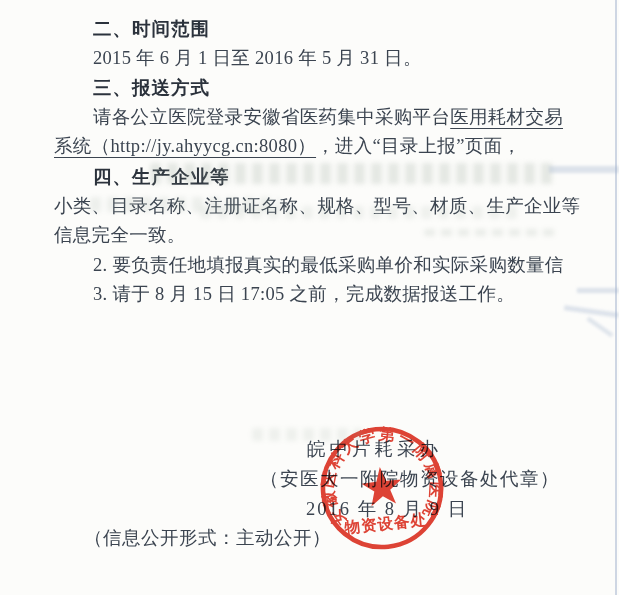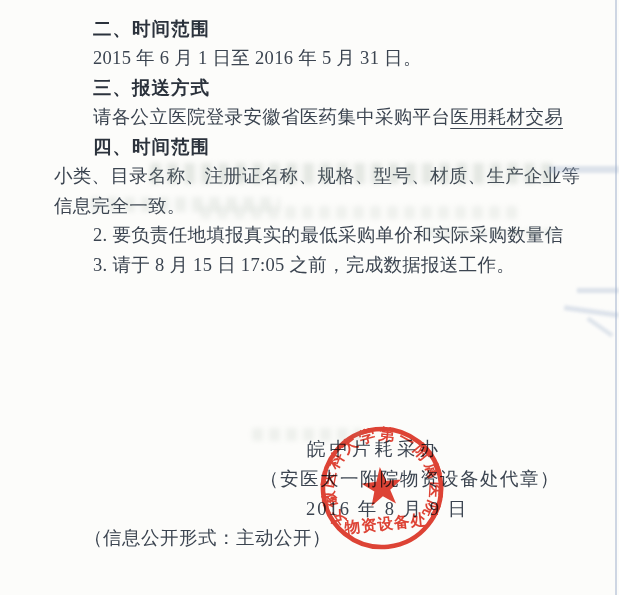--- a/index.html
+++ b/index.html
@@ -91,21 +91,22 @@
 </head>
 <body>
 
 <div class="page">
 
   <div class="doc">
     <div class="line heading">二、时间范围</div>
     <div class="line indent">2015 年 6 月 1 日至 2016 年 5 月 31 日。</div>
     <div class="line heading">三、报送方式</div>
     <div class="line indent"><span>请各公立医院登录安徽省医药集中采购平台</span><span class="u">医用耗材交易</span></div>
-    <div class="line heading">四、时间范围</div>
+    <div class="line"><span class="u">系统（http://jy.ahyycg.cn:8080）</span><span>，进入“目录上报”页面，</span></div>
+    <div class="line heading">四、生产企业等</div>
     <div class="line">小类、目录名称、注册证名称、规格、型号、材质、生产企业等</div>
     <div class="line">信息完全一致。</div>
     <div class="line indent">2. 要负责任地填报真实的最低采购单价和实际采购数量信</div>
     <div class="line indent">3. 请于 8 月 15 日 17:05 之前，完成数据报送工作。</div>
   </div>
 
   <div class="sig sig1">皖中片耗采办</div>
   <div class="sig sig2">（安医大一附院物资设备处代章）</div>
   <div class="sig sig3">2016 年 8 月 9 日</div>
 

